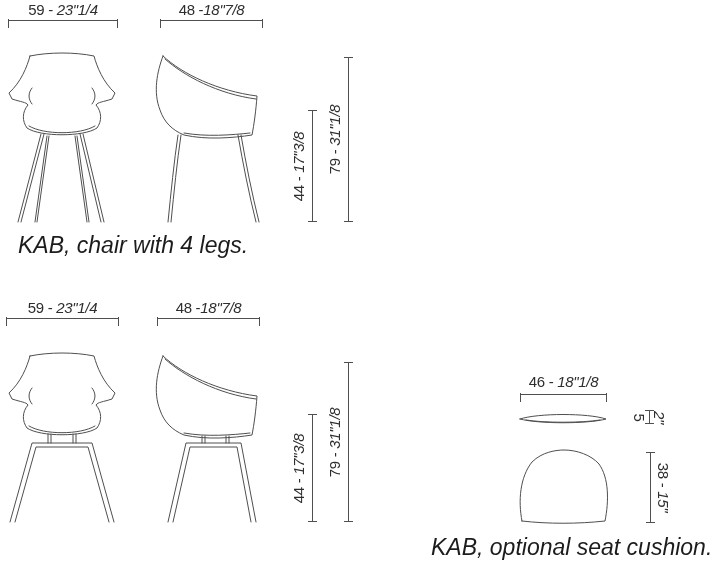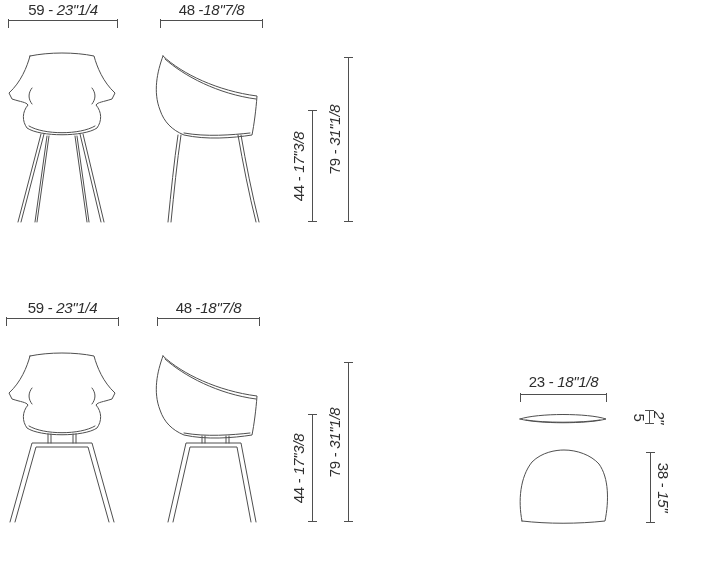--- a/index.html
+++ b/index.html
@@ -83,20 +83,21 @@
     </div>
 
   <div class="vdim" style="left:348px;top:57px;height:165px">
       <i class="tick t"></i>
       <i class="tick b"></i>
     </div>
   <div class="vlabel" style="left:324px;top:57px;width:22px;height:165px">
       <span class="rot"><span>79 - </span><span class="in">31"1/8</span></span>
     </div>
 
+  <div class="caption" style="left:18px;top:231px">KAB, chair with 4 legs.</div>
 
   <div class="dim-label" style="left:6px;top:300px;width:113px"><span>59 - </span><span class="in">23"1/4</span></div>
   <div class="hdim" style="left:6px;top:318px;width:113px">
       <i class="tick l"></i>
       <i class="tick r"></i>
     </div>
 
   <div class="dim-label" style="left:157px;top:300px;width:103px"><span>48 -</span><span class="in">18"7/8</span></div>
   <div class="hdim" style="left:157px;top:318px;width:103px">
       <i class="tick l"></i>
@@ -130,21 +131,21 @@
 
   <div class="vdim" style="left:348px;top:362px;height:160px">
       <i class="tick t"></i>
       <i class="tick b"></i>
     </div>
   <div class="vlabel" style="left:324px;top:362px;width:22px;height:160px">
       <span class="rot"><span>79 - </span><span class="in">31"1/8</span></span>
     </div>
 
 
-  <div class="dim-label" style="left:516px;top:374px;width:95px"><span>23 - </span><span class="in">18"1/8</span></div>
+  <div class="dim-label" style="left:516px;top:374px;width:95px"><span>46 - </span><span class="in">18"1/8</span></div>
   <div class="hdim" style="left:520px;top:394px;width:87px">
       <i class="tick l"></i>
       <i class="tick r"></i>
     </div>
 
   <svg style="left:518px;top:411px" width="90" height="16" viewBox="0 0 90 16">
     <path d="M 2 8 C 20 2 70 2 88 8 C 70 13 20 13 2 8 Z"></path>
     <path d="M 8 9 C 26 12 64 12 82 9"></path>
   </svg>
 
@@ -164,14 +165,15 @@
   </svg>
 
   <div class="vdim" style="left:650px;top:452px;height:71px">
       <i class="tick t"></i>
       <i class="tick b"></i>
     </div>
   <div class="vlabel" style="left:652px;top:452px;width:24px;height:71px">
       <span class="rot-cw"><span>38 - </span><span class="in">15"</span></span>
     </div>
 
+  <div class="caption" style="left:431px;top:533px">KAB, optional seat cushion.</div>
 
 </div>
 
 </body></html>

